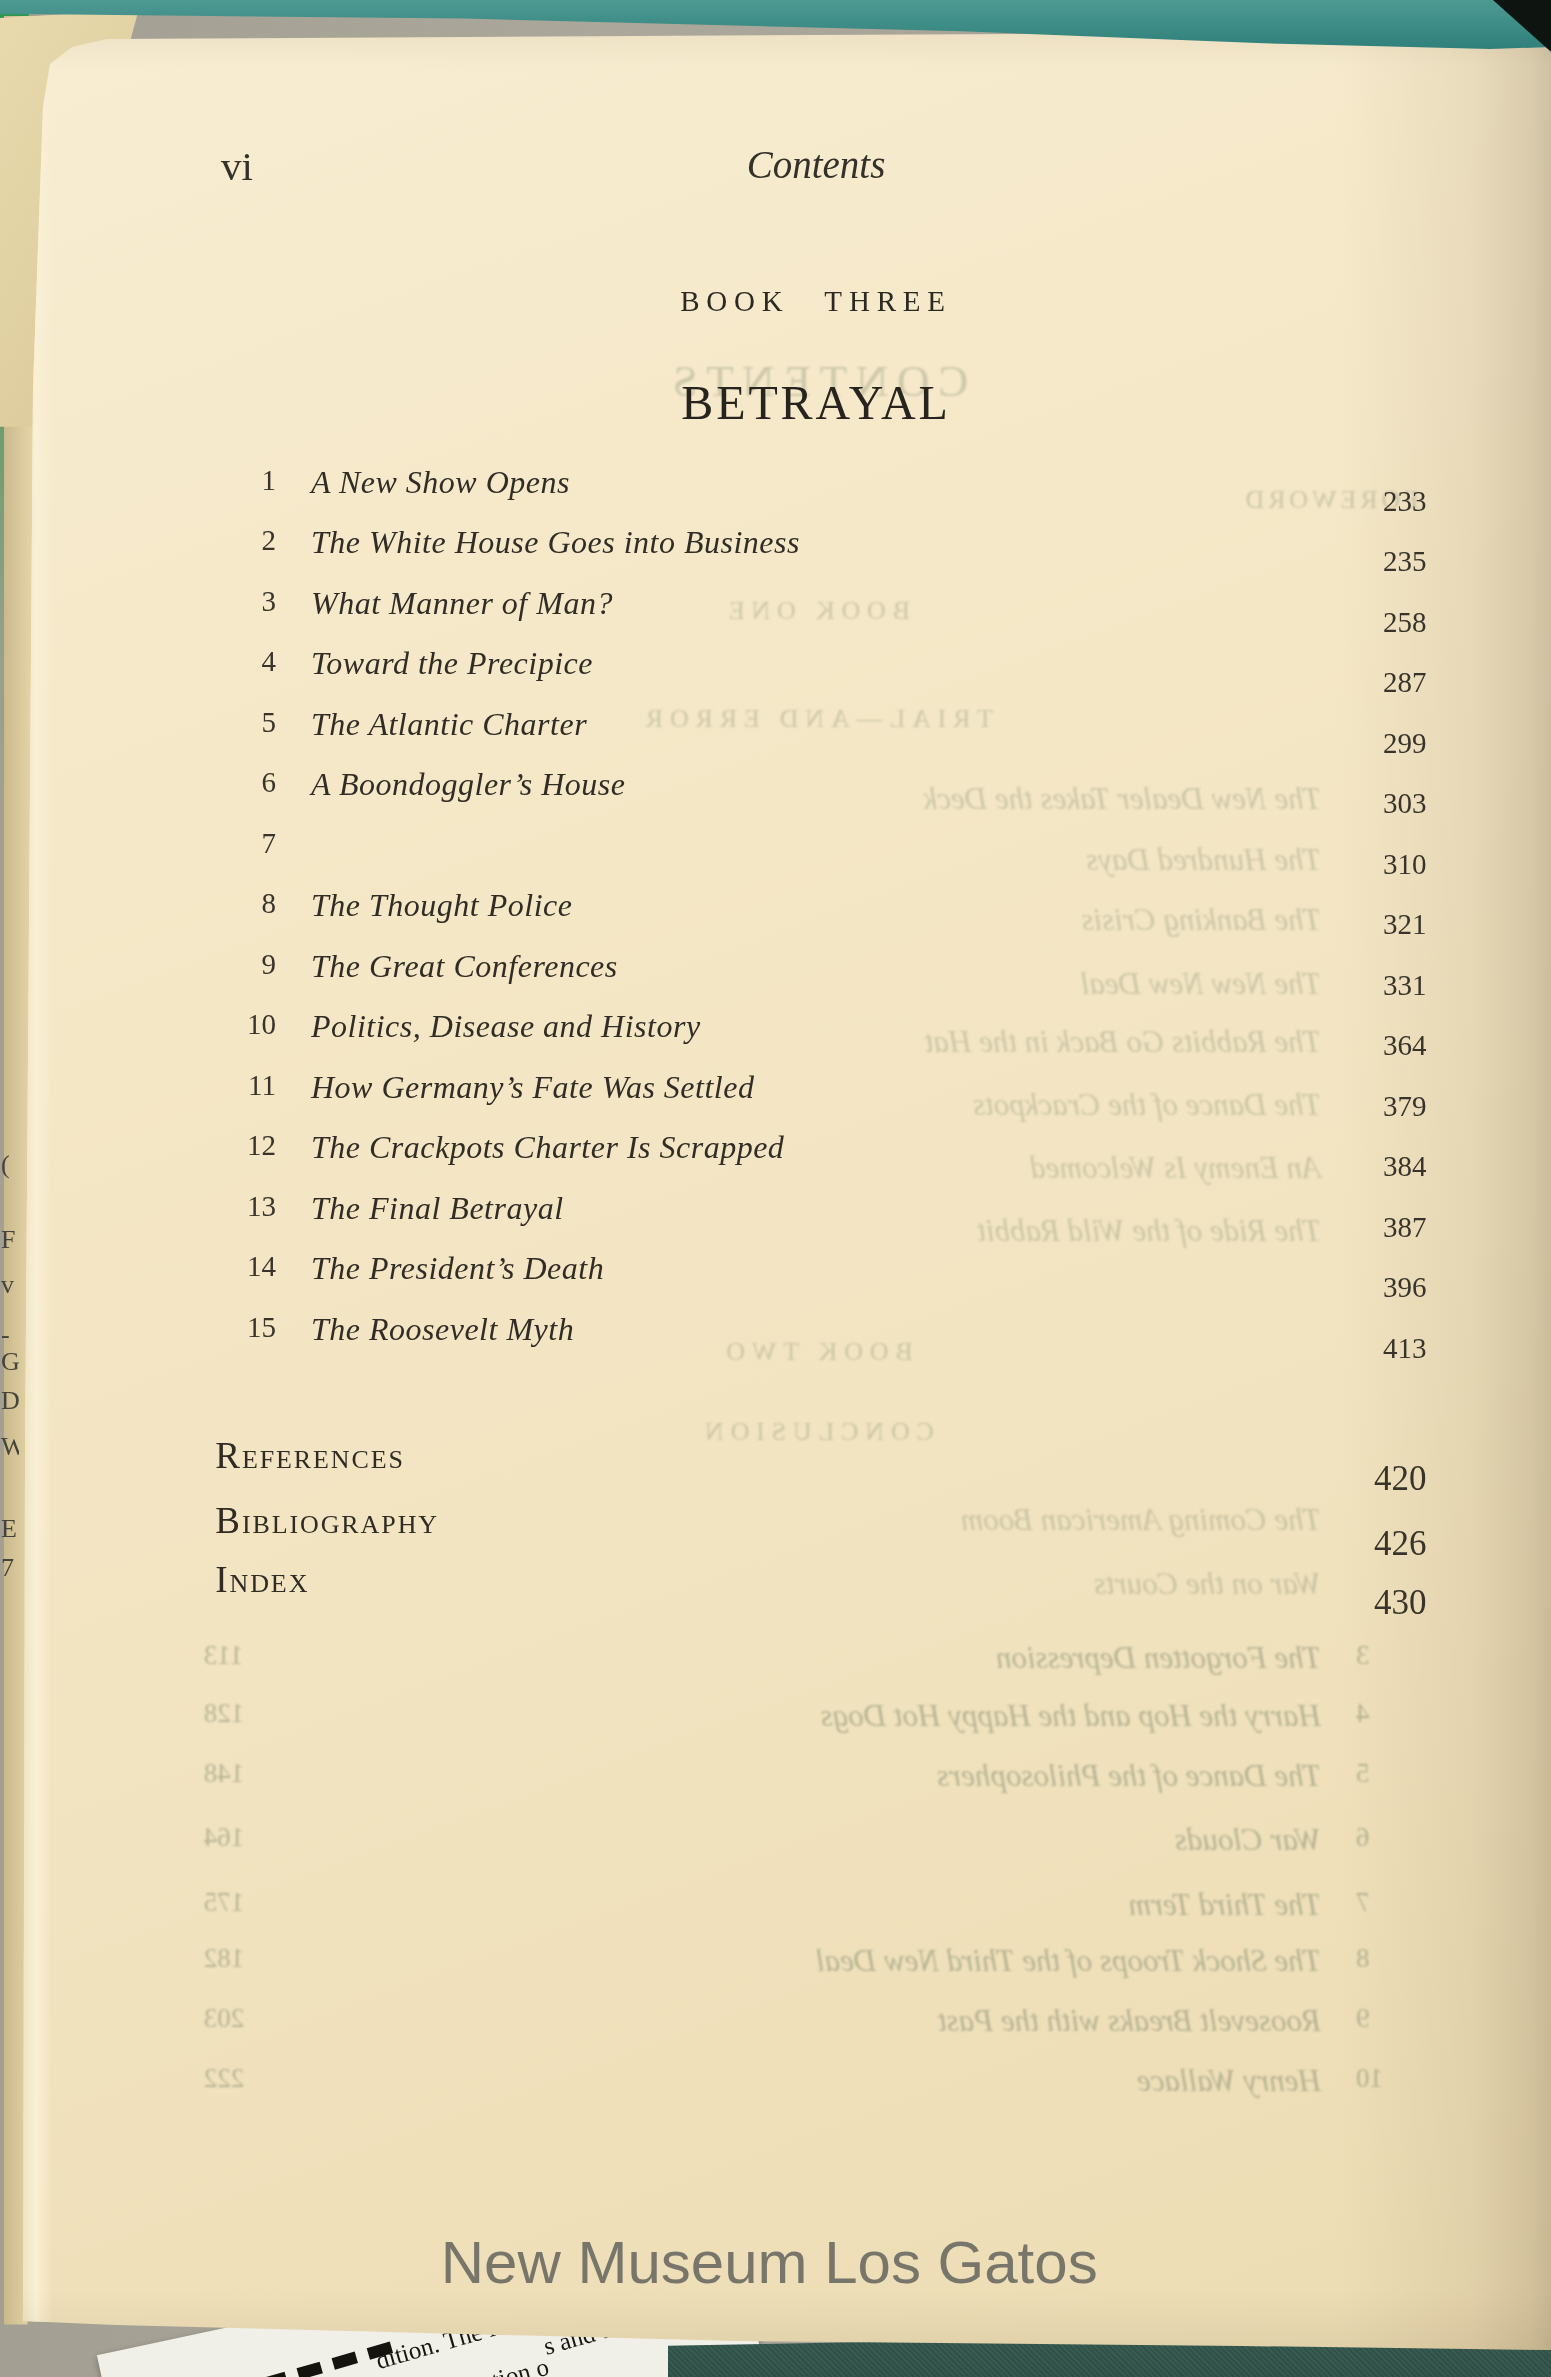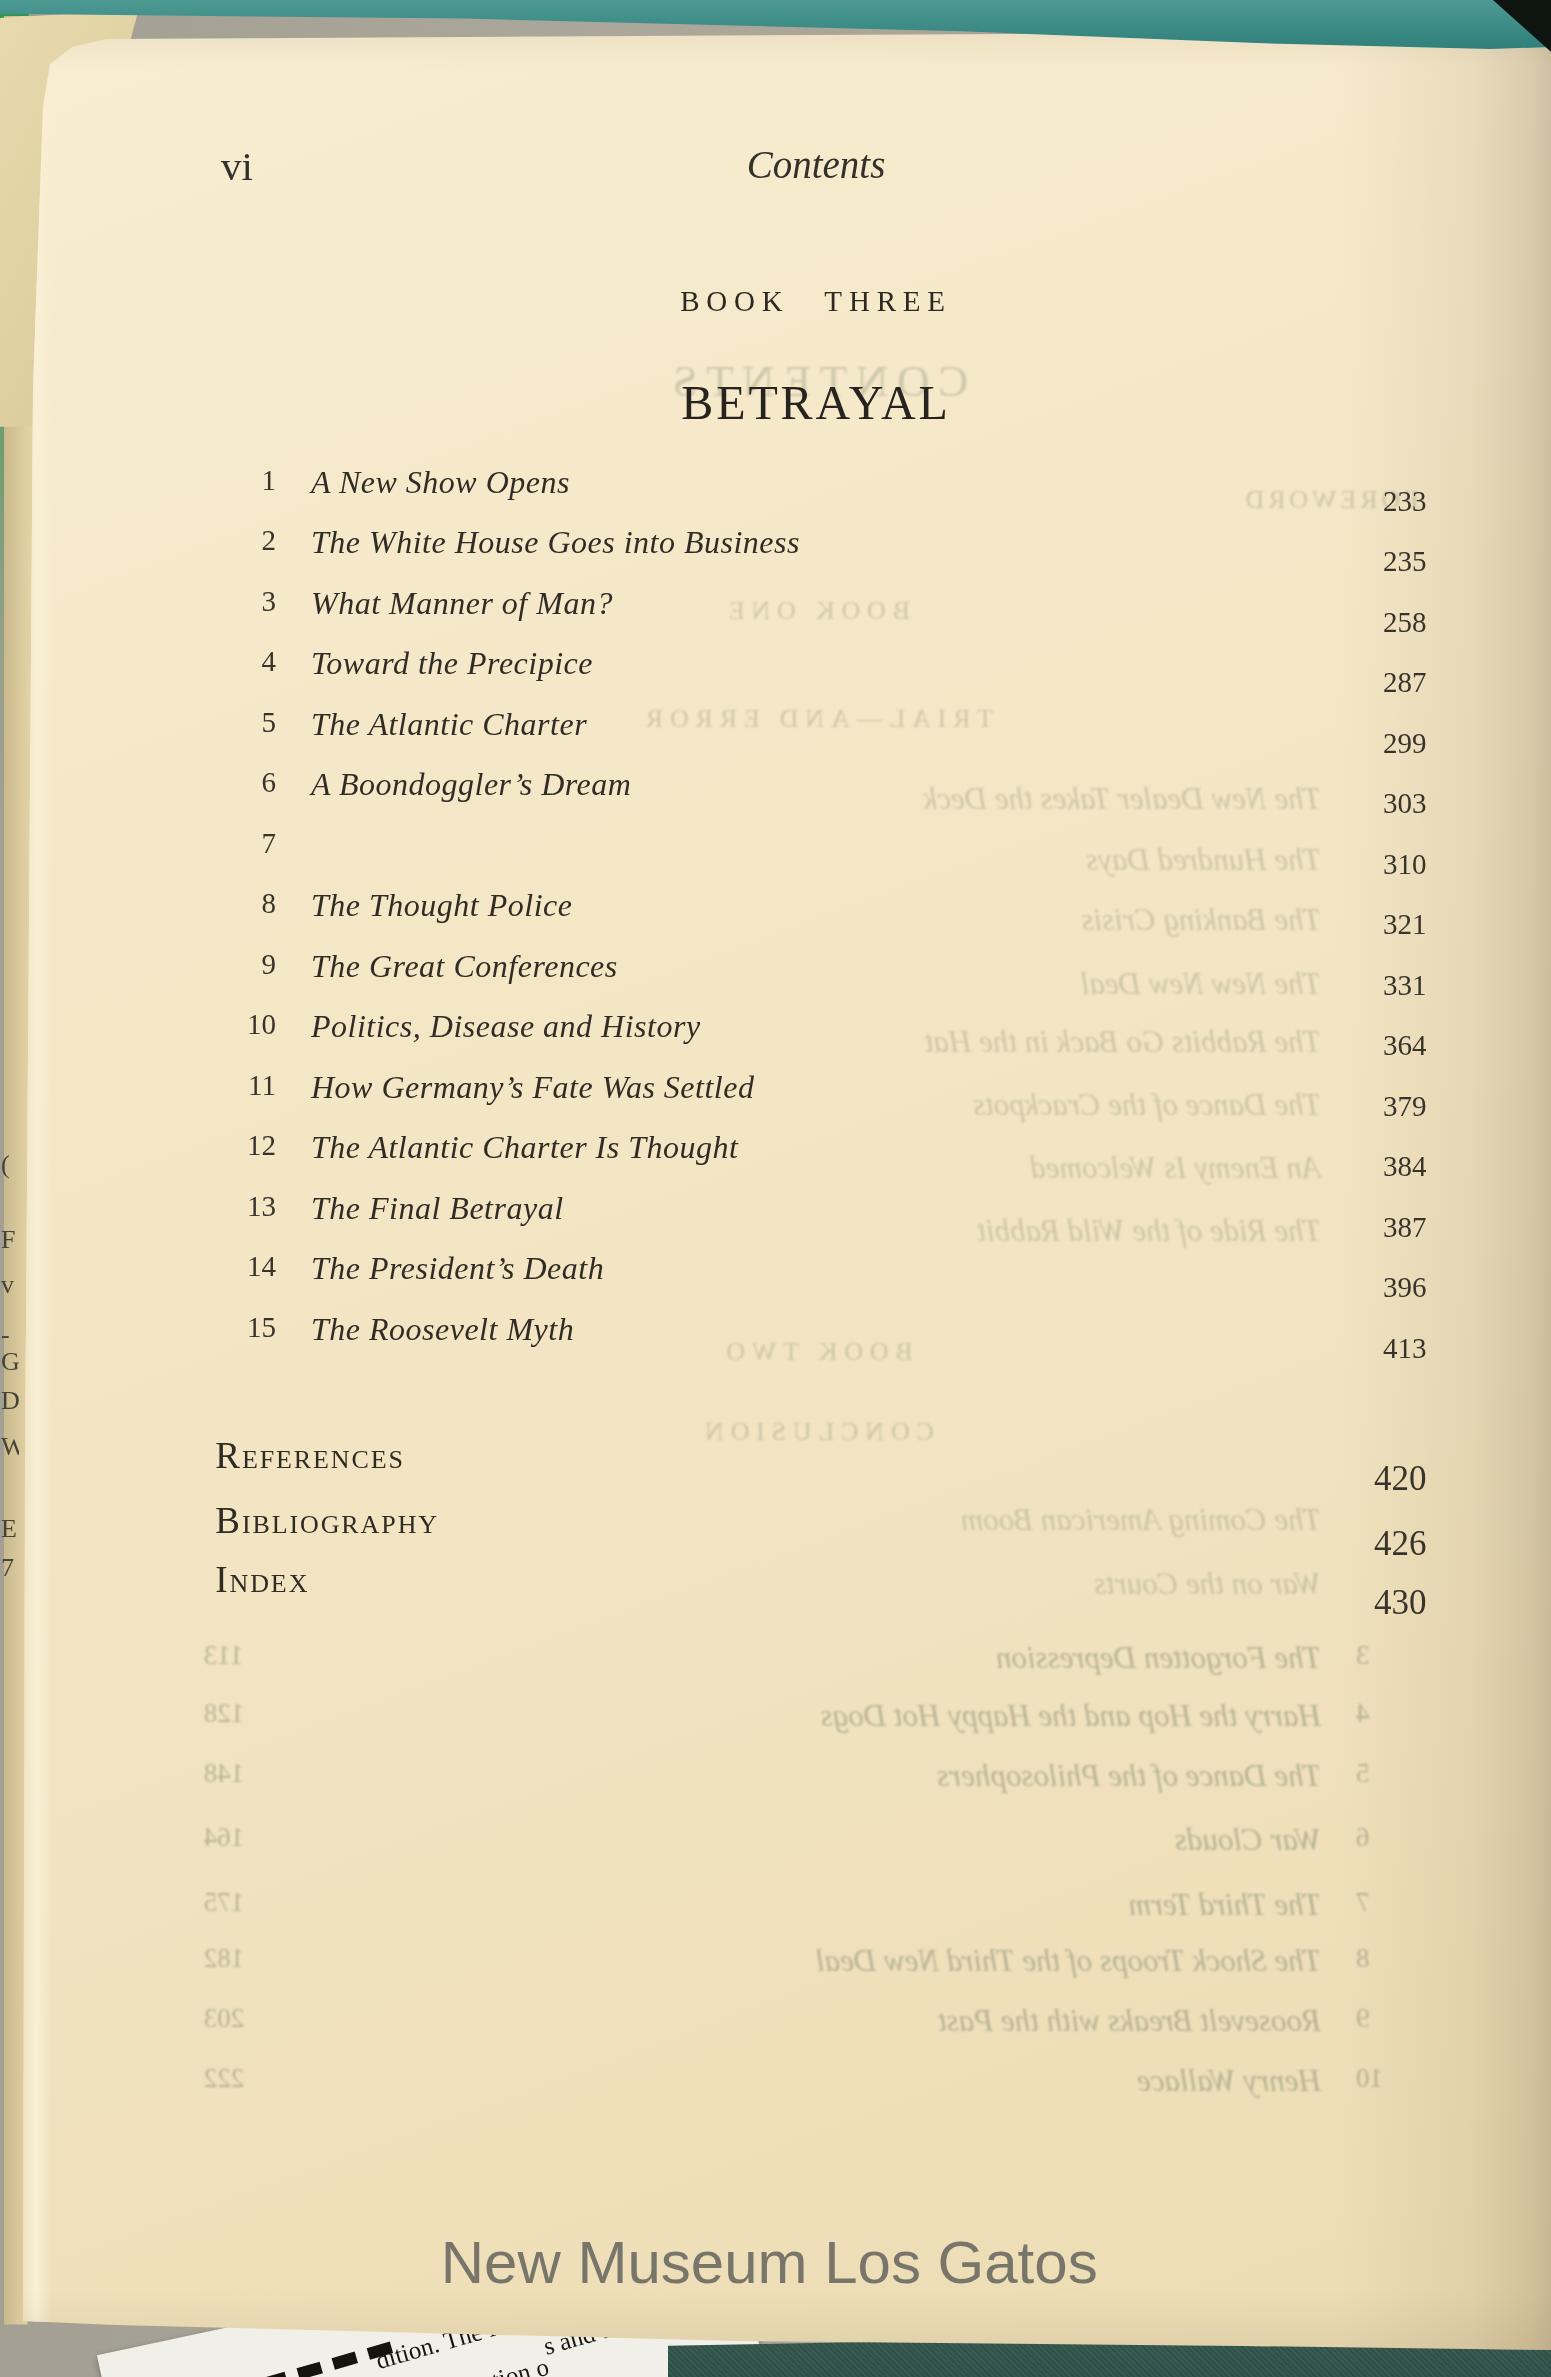--- a/index.html
+++ b/index.html
@@ -232,21 +232,21 @@
             <span class="title">Toward the Precipice</span>
             <span class="pagenum">287</span>
           </div>
           <div class="toc-row" style="top: 706px;">
             <span class="num">5</span>
             <span class="title">The Atlantic Charter</span>
             <span class="pagenum">299</span>
           </div>
           <div class="toc-row" style="top: 766px;">
             <span class="num">6</span>
-            <span class="title">A Boondoggler’s Dream</span>
+            <span class="title">A Boondoggler’s House</span>
             <span class="pagenum">303</span>
           </div>
           <div class="toc-row" style="top: 827px;">
             <span class="num">7</span>
             <span class="pagenum">310</span>
           </div>
           <div class="toc-row" style="top: 887px;">
             <span class="num">8</span>
             <span class="title">The Thought Police</span>
             <span class="pagenum">321</span>
@@ -261,21 +261,21 @@
             <span class="title">Politics, Disease and History</span>
             <span class="pagenum">364</span>
           </div>
           <div class="toc-row" style="top: 1069px;">
             <span class="num">11</span>
             <span class="title">How Germany’s Fate Was Settled</span>
             <span class="pagenum">379</span>
           </div>
           <div class="toc-row" style="top: 1129px;">
             <span class="num">12</span>
-            <span class="title">The Atlantic Charter Is Thought</span>
+            <span class="title">The Crackpots Charter Is Scrapped</span>
             <span class="pagenum">384</span>
           </div>
           <div class="toc-row" style="top: 1190px;">
             <span class="num">13</span>
             <span class="title">The Final Betrayal</span>
             <span class="pagenum">387</span>
           </div>
           <div class="toc-row" style="top: 1250px;">
             <span class="num">14</span>
             <span class="title">The President’s Death</span>

